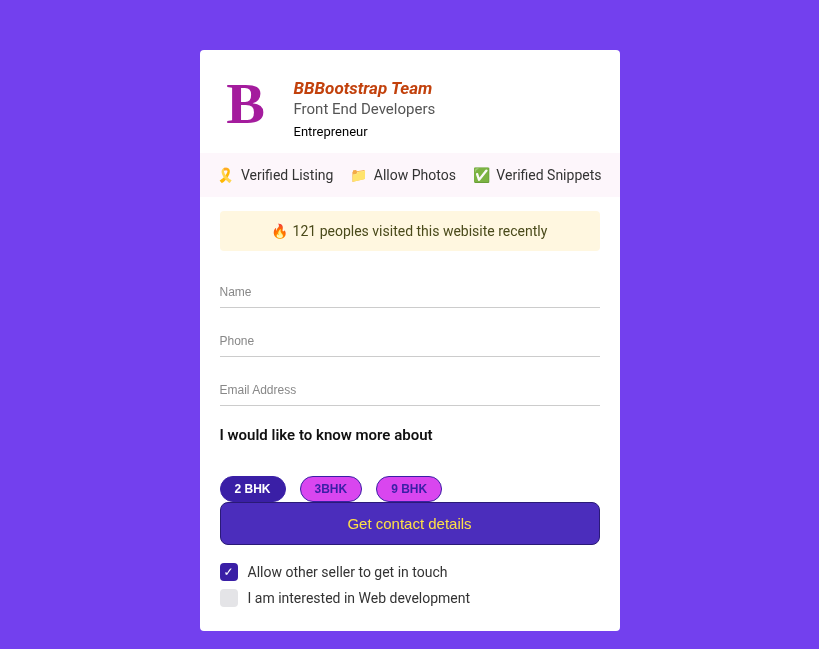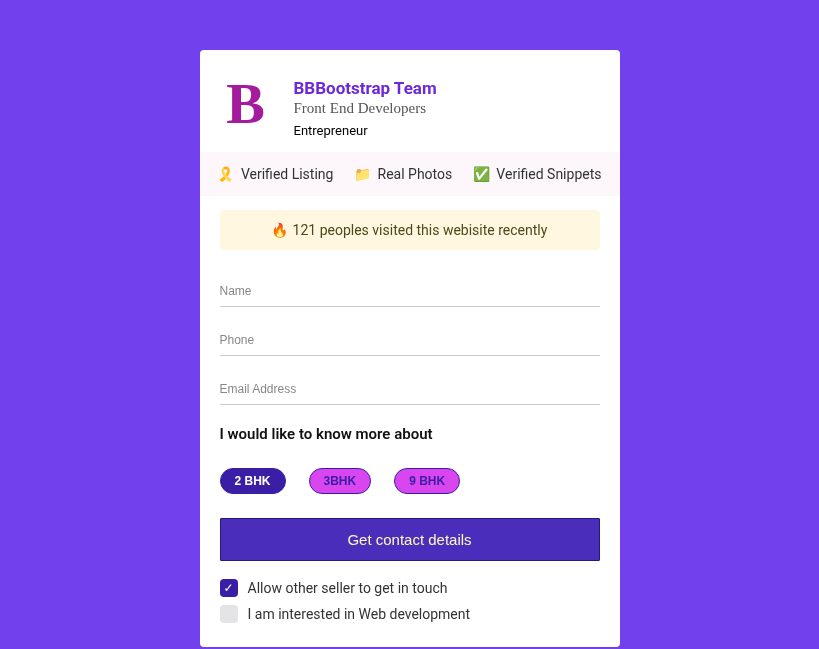--- a/index.html
+++ b/index.html
@@ -16,22 +16,22 @@
       width: 420px;
       border-radius: 4px;
       padding: 28px 20px 24px;
     }
     .header { display: flex; align-items: flex-start; gap: 22px; }
     .avatar {
       width: 52px; height: 52px; display: flex; align-items: center; justify-content: center;
       color: #a41c9d; font-size: 58px; font-weight: 700; line-height: 1;
       font-family: Georgia, 'Times New Roman', serif;
     }
-    .team-name { font-weight: 700; font-size: 17px; color: #6d28d9; }
-    .role { font-size: 15px; color: #555; margin-top: 2px; font-family: Liberation Serif, serif; }
+    .team-name { font-weight: 700; font-size: 17px; color: #c2410c; font-style: italic; }
+    .role { font-size: 15px; color: #555; margin-top: 2px; }
     .tag { font-size: 13px; color: #000000; margin-top: 6px; }
     .phone { font-weight: 600; font-size: 15px; color: #111; margin-top: 14px; }
     .verif-row {
       display: flex; justify-content: space-between; align-items: center;
       background: #fdf6fb; margin: 14px -20px 0; padding: 14px 18px;
     }
     .verif-item { display: flex; align-items: center; gap: 6px; font-size: 14px; color: #333; }
     .verif-item .ico { font-size: 14px; line-height: 1; }
     .alert {
       background: #fff7e0; border-radius: 4px; margin-top: 14px; padding: 12px 14px;
@@ -39,29 +39,29 @@
     }
     .form { margin-top: 26px; }
     .input {
       width: 100%; border: none; border-bottom: 1px solid #ccc; padding: 8px 0;
       font-size: 12px; color: #333; outline: none; background: transparent;
     }
     .input::placeholder { color: #888; }
     .input + .input, .input + .email-wrap { margin-top: 18px; }
     .email-wrap { margin-top: 18px; }
     .question { font-weight: 600; font-size: 15px; color: #111; margin-top: 20px; }
-    .chips { display: flex; gap: 23px; margin-top: 25px; }
+    .chips { display: flex; gap: 14px; margin-top: 32px; }
     .chip {
       border: 1px solid #3a1fa6; color: #3a1fa6; background: #d946ef;
       border-radius: 999px; padding: 5px 14px; font-size: 12px; font-weight: 600; cursor: pointer;
     }
     .chip.selected { background: #3a1fa6; color: #fff; }
     .btn {
-      width: 100%; margin-top: 24px; background: #4b2dbc; color: #fef9c3;
-      border: 1px solid #2a1a77; border-radius: 1px; padding: 12px; font-size: 15px;
+      width: 100%; background: #4b2dbc; color: #fde047;
+      border: 1px solid #2a1a77; border-radius: 8px; padding: 12px; font-size: 15px;
       font-weight: 500; cursor: pointer;
     }
     .check-row { display: flex; align-items: center; gap: 10px; margin-top: 18px; font-size: 14px; color: #333; }
     .check-row + .check-row { margin-top: 8px; }
     .cbox {
       width: 18px; height: 18px; border-radius: 4px; border: none;
       display: inline-flex; align-items: center; justify-content: center;
       font-size: 12px; color: #fff; cursor: pointer;
     }
     .cbox.checked { background: #3a1fa6; }
@@ -81,21 +81,21 @@
   </div>
 
 
   <div class="verif-row">
     <div class="verif-item">
       <span class="ico">🎗️</span>
       <span>Verified Listing</span>
     </div>
     <div class="verif-item">
       <span class="ico">📁</span>
-      <span>Real Photos</span>
+      <span>Allow Photos</span>
     </div>
     <div class="verif-item">
       <span class="ico">✅</span>
       <span>Verified Snippets</span>
     </div>
   </div>
 
   <div class="alert">
     <span>🔥</span>
     <span>121 peoples visited this webisite recently</span>

